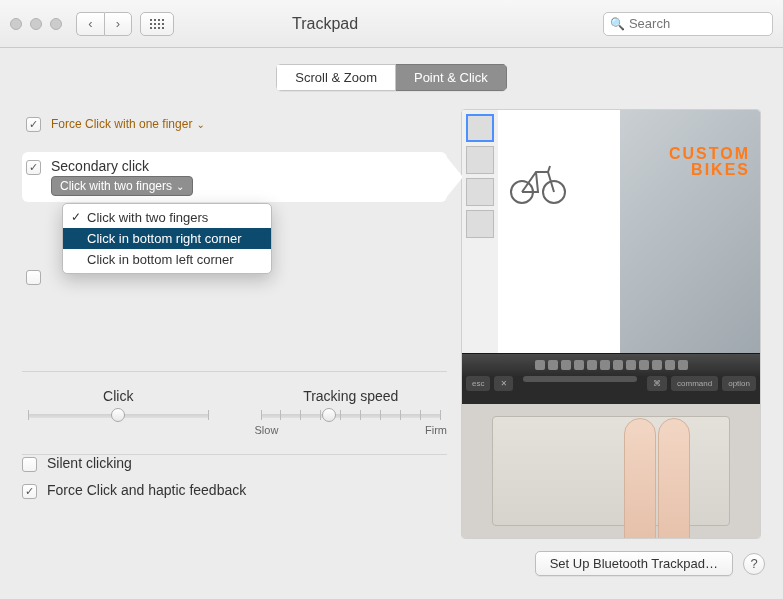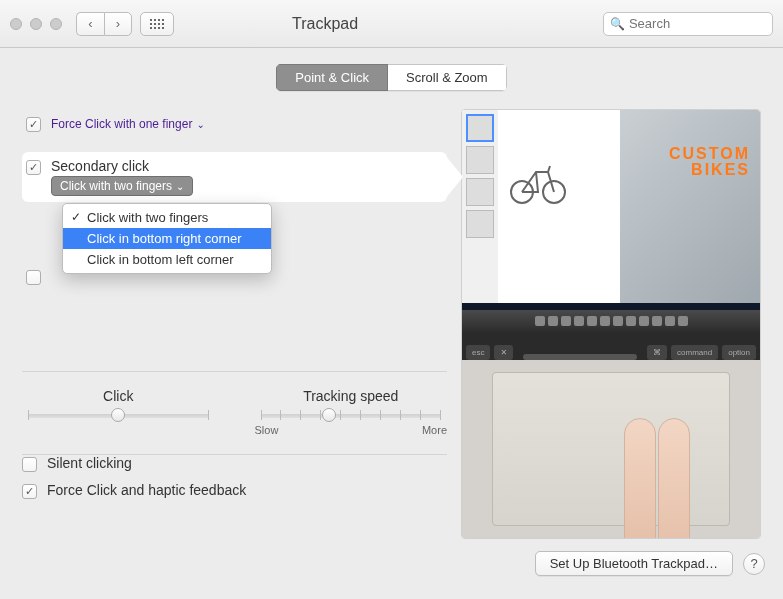--- a/index.html
+++ b/index.html
@@ -103,21 +103,21 @@
   .cb {
     width: 15px; height: 15px; margin-top: 2px;
     border: 1px solid #aeaeae; border-radius: 3px;
     background: linear-gradient(#fff,#f4f4f4);
     display: inline-flex; align-items: center; justify-content: center;
     font-size: 11px; color: #555;
   }
   .cb.checked::before { content: "✓"; }
   .opt-title { font-size: 14px; font-weight: 500; color: #333; }
   .opt-sub {
-    font-size: 12px; color: #4c1d95; margin-top: 2px;
+    font-size: 12px; color: #a16207; margin-top: 2px;
     display: inline-flex; align-items: center; gap: 4px;
   }
   .opt-sub.btn-like {
     background: #8f8f8f; color: #fff;
     padding: 2px 8px; border-radius: 4px;
     border: 1px solid #6f6f6f;
   }
   .chev { font-size: 10px; }
 
   .dropdown {
@@ -134,21 +134,21 @@
   .dd-item {
     padding: 3px 12px 3px 24px;
     font-size: 13px;
     position: relative;
     color: #333;
   }
   .dd-item.checked::before {
     content: "✓";
     position: absolute; left: 8px; top: 3px; font-size: 12px;
   }
-  .dd-item.highlight { background: #3b82f6; color: #fff; }
+  .dd-item.highlight { background: #0c4a6e; color: #fff; }
 
   .sliders {
     display: flex; gap: 40px;
     border-top: 1px solid #d4d4d4;
     padding-top: 16px;
     margin-top: 80px;
   }
   .slider-col { flex: 1; text-align: center; }
   .slider-title { font-size: 14px; margin-bottom: 10px; color: #333; }
   .slider-track {
@@ -176,24 +176,24 @@
 
   .preview {
     width: 300px; height: 430px;
     background: #f5f5f5;
     border: 1px solid #d0d0d0;
     border-radius: 4px;
     overflow: hidden;
     display: flex; flex-direction: column;
   }
   .preview-screen {
-    height: 200px;
+    height: 244px;
     background: #fff;
     position: relative;
-    border-bottom: 7px solid #0f172a;
+    border-bottom: 1px solid #0f172a;
     display: flex;
   }
   .thumbs { width: 36px; background: #f0f0f0; display: flex; flex-direction: column; gap: 4px; padding: 4px; }
   .thumb { height: 28px; background: #ddd; border: 1px solid #bbb; }
   .thumb.sel { border: 2px solid #4a90ff; }
   .doc { flex: 1; background: #fff; position: relative; padding: 10px; }
   .bike-img {
     position: absolute; right: 0; top: 0; bottom: 0; width: 140px;
     background: linear-gradient(135deg, #c9cfd3, #9fa8ae);
   }
@@ -204,21 +204,21 @@
   }
   .bike-icon {
     position: absolute; left: 10px; top: 50px; width: 60px; height: 46px;
   }
   .preview-dock {
     height: 22px; background: linear-gradient(#4a4a4a,#2c2c2c);
     display: flex; align-items: center; justify-content: center; gap: 3px;
   }
   .dock-dot { width: 10px; height: 10px; border-radius: 2px; background: #888; }
   .touchbar {
-    height: 28px; background: #2a2a2a; display: flex; align-items: flex-end; justify-content: space-between;
+    height: 28px; background: #2a2a2a; display: flex; align-items: flex-start; justify-content: space-between;
     padding: 0 4px; gap: 4px;
   }
   .tb-sec { display: flex; gap: 4px; }
   .tb-key { font-size: 8px; color: #aaa; background: #444; padding: 3px 6px; border-radius: 3px; text-align: center; }
   .tb-slider { flex: 1; height: 6px; background: #555; margin: 0 6px; border-radius: 3px; }
   .trackpad-area {
     flex: 1; background: #d5d1cc; position: relative;
   }
   .tp-surface {
     position: absolute; left: 30px; right: 30px; top: 12px; bottom: 12px;
@@ -297,22 +297,22 @@
   <div class="title">Trackpad</div>
   <div class="spacer"></div>
   <div class="search">
     <span class="mag">🔍</span>
     <input type="text" placeholder="Search" style="">
   </div>
 </div>
 
 <div class="tabs">
   <div class="tabset">
+    <div class="tab">Scroll &amp; Zoom</div>
     <div class="tab active">Point &amp; Click</div>
-    <div class="tab">Scroll &amp; Zoom</div>
   </div>
 </div>
 
 <div class="content">
   <div class="left">
 
     <div class="option-row">
       <span class="cb checked"></span>
       <div>
         <div class="opt-sub">
@@ -368,21 +368,21 @@
             <span class="tick"></span>
               <span class="tick"></span>
               <span class="tick"></span>
               <span class="tick"></span>
               <span class="tick"></span>
           </div>
           <div class="slider-knob" style="left:38%"></div>
         </div>
         <div class="slider-labels">
           <span>Slow</span>
-          <span>More</span>
+          <span>Firm</span>
         </div>
       </div>
     </div>
 
     <div class="bottom-options">
       <div class="row">
         <span class="cb"></span>
         <span class="opt-title">Silent clicking</span>
       </div>
       <div class="row">

